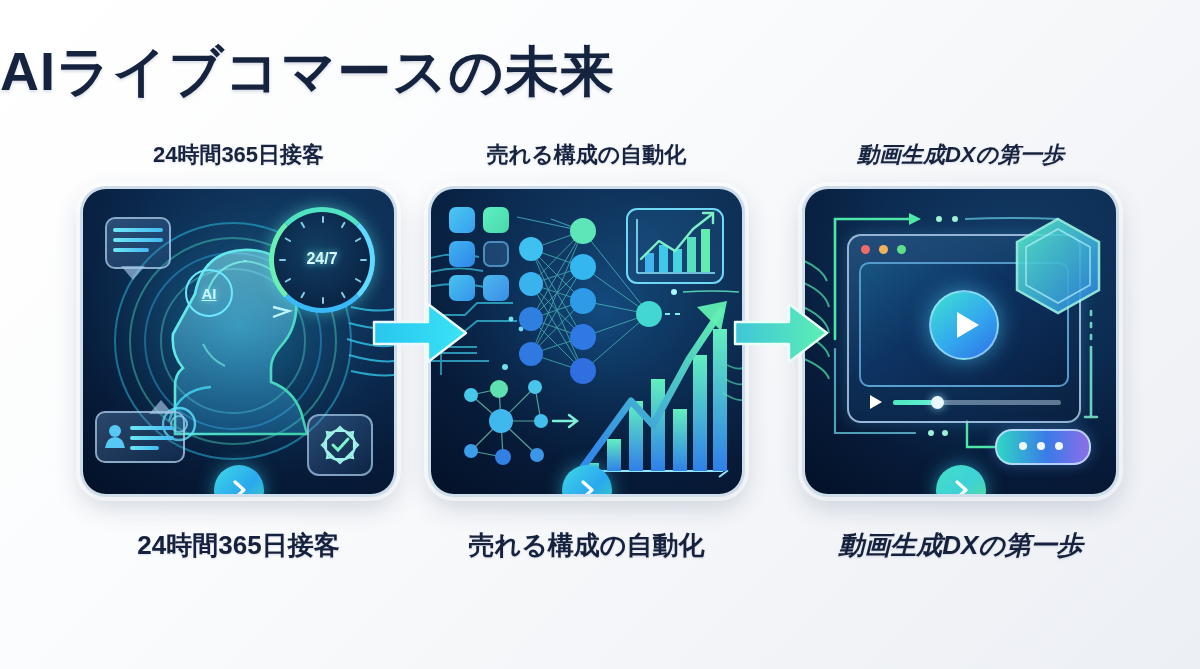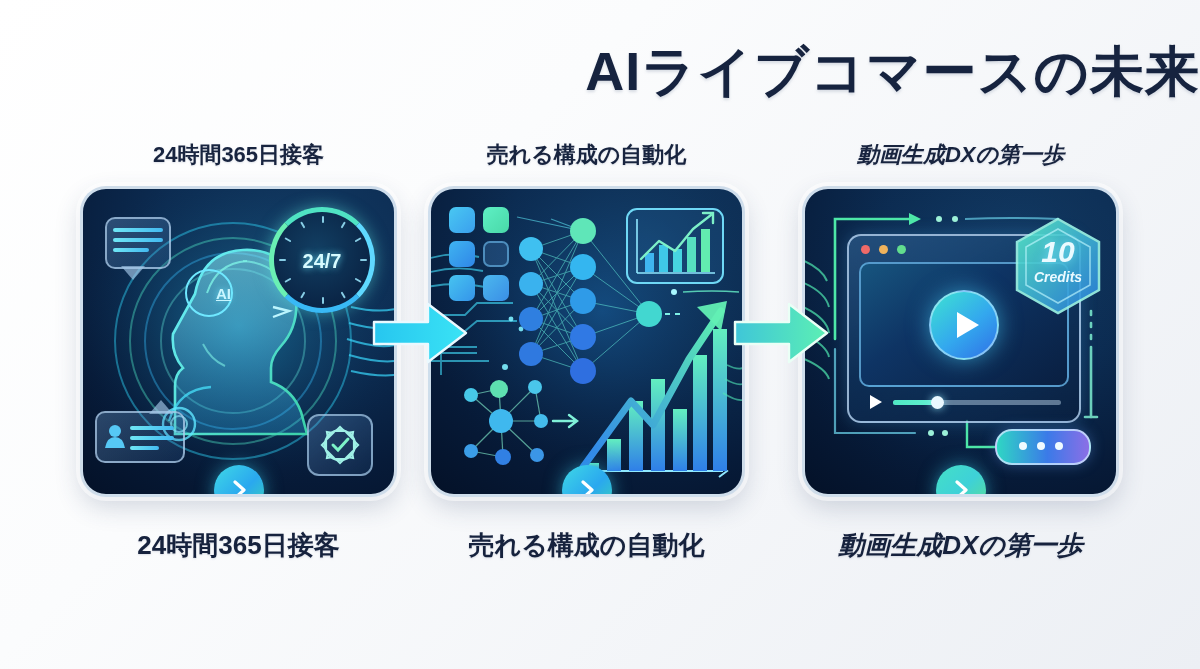--- a/index.html
+++ b/index.html
@@ -7,21 +7,21 @@
     width:1200px;height:669px;overflow:hidden;
     font-family:"Liberation Sans","DejaVu Sans",sans-serif;
     background:linear-gradient(135deg,#ffffff 0%,#fbfcfd 35%,#eceff4 100%);
     position:relative;
   }
   .stage{position:absolute;inset:0;}
 
   
   .title{
     position:absolute;left:0;right:0;top:36px;
-    text-align:right;
+    text-align:left;
     font-size:54px;font-weight:bold;letter-spacing:1px;
     color:#16233f;
     text-shadow:0 2px 3px rgba(150,160,180,.35);
   }
 
   
   .col{position:absolute;top:140px;width:345px;}
   .col.c1{left:66px;}
   .col.c2{left:414px;}
   .col.c3{left:788px;font-style:italic;}
@@ -79,28 +79,28 @@
   }
   .sqr{position:absolute;border-radius:7px;}
   .clock{
     position:absolute;left:186px;top:18px;width:96px;height:96px;border-radius:50%;
     border:5px solid;border-color:#4fe3c3 #5fd9ff #39b9f5 #6af0b4;
     background:radial-gradient(circle at 45% 40%,#123f63,#0a2546 70%);
     box-shadow:0 0 16px rgba(90,225,220,.5);
   }
   .clock .t{
     position:absolute;left:0;right:0;top:38px;text-align:center;
-    font-size:20px;font-weight:bold;color:#d7fbff;
+    font-size:16px;font-weight:bold;color:#d7fbff;
     text-shadow:0 0 7px rgba(110,235,255,.9);
   }
   .tick{position:absolute;left:50%;top:4px;width:2px;height:7px;background:#9ce9ff;
     transform-origin:1px 44px;border-radius:1px;opacity:.85;}
   .head-badge{
     position:absolute;width:44px;height:44px;border-radius:50%;
-    border:2px solid #6fe8ff;display:flex;align-items:center;justify-content:flex-end;
+    border:2px solid #6fe8ff;display:flex;align-items:center;justify-content:center;
     color:#c9f6ff;font-size:15px;font-weight:bold;
     text-shadow:0 0 7px rgba(120,235,255,.9);
     text-decoration:underline;
   }
   .gearbox{
     position:absolute;left:224px;top:225px;width:62px;height:58px;border-radius:12px;
     background:linear-gradient(135deg,rgba(110,160,215,.30),rgba(50,100,160,.16));
     border:2px solid rgba(170,205,235,.7);
   }
 
@@ -505,24 +505,20 @@
           <svg width="90" height="98" viewBox="0 0 90 98" style="position:absolute;inset:0;">
             <defs>
               <linearGradient id="hg" x1="0" y1="0" x2="1" y2="1">
                 <stop offset="0" stop-color="#59efc8"></stop>
                   <stop offset="1" stop-color="#2b7fe0"></stop>
               </linearGradient>
             </defs>
             <polygon points="45,2 86,25 86,73 45,96 4,73 4,25" fill="url(#hg)" opacity=".9" stroke="#9df6e6" stroke-width="2.5"></polygon>
             <polygon points="45,12 77,30 77,68 45,86 13,68 13,30" fill="none" stroke="#bff8ff" stroke-width="1.6" opacity=".65"></polygon>
           </svg>
-          <div class="hextxt">
-            <div class="n">10</div>
-            <div class="c">Credits</div>
-          </div>
         </div>
 
         <div class="pill">
           <i style="left:22px;"></i>
             <i style="left:40px;"></i>
             <i style="left:58px;"></i>
         </div>
 
       </div>
 

